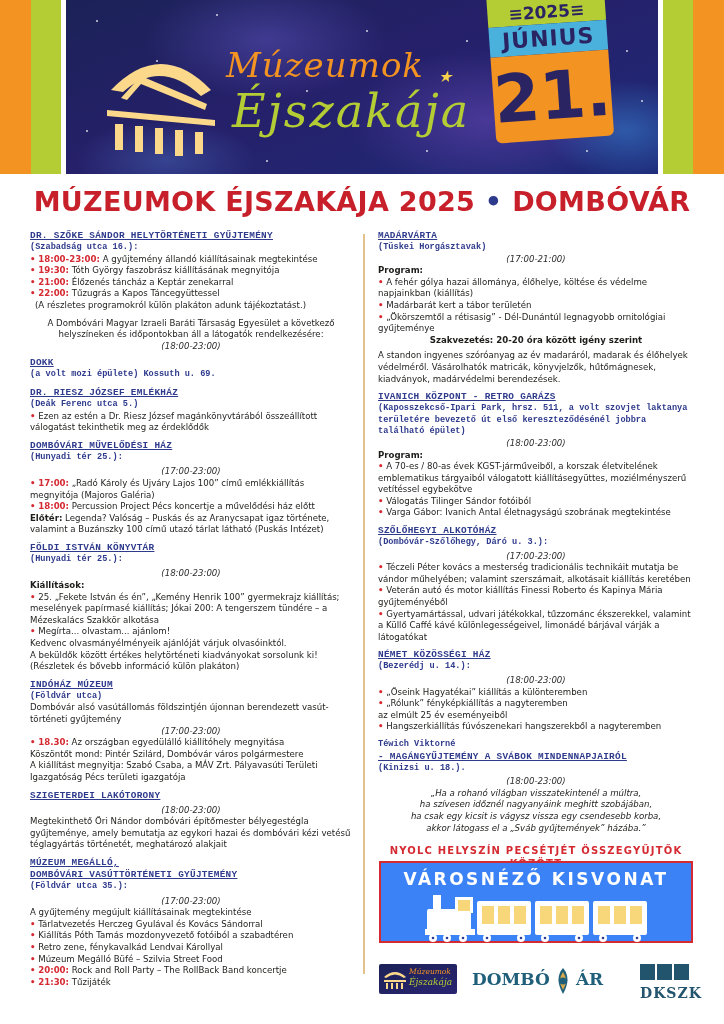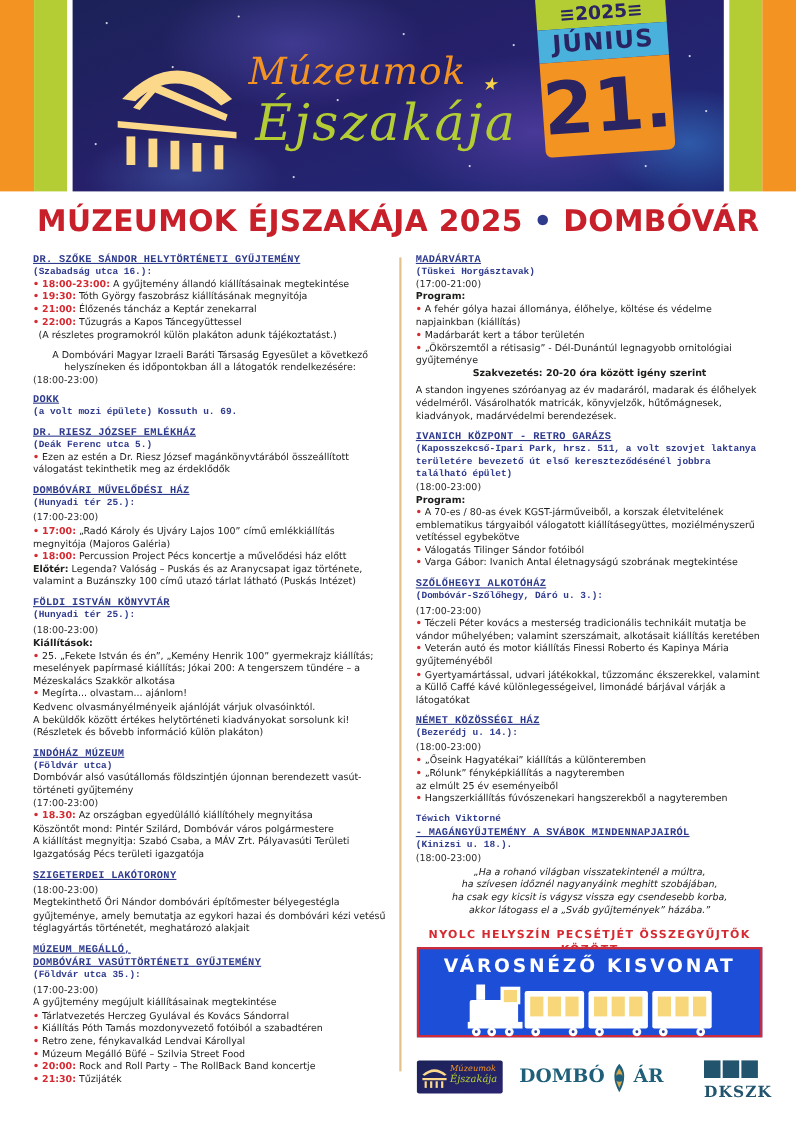--- a/index.html
+++ b/index.html
@@ -41,32 +41,32 @@
   .col { position: absolute; top: 230px; font-size: 8.6px; line-height: 11.6px; }
   .col-left { left: 30px; width: 322px; }
   .col-right { left: 378px; width: 316px; }
   .divider { position: absolute; left: 363px; top: 234px; width: 2px; height: 740px; background: #e2c28a; }
 
   .sec { margin-bottom: 6px; }
   .sec-head { text-align: left; font-weight: bold; color: #2e3a8c; font-family: Liberation Mono, monospace; }
   .sec-name { text-decoration: underline; font-size: 9.4px; letter-spacing: 0.3px; display: block; line-height: 12px; }
   .sec-addr { display: block; font-size: 8.6px; line-height: 11.6px; }
   .sec-pre { display: block; font-size: 8.6px; line-height: 11.6px; }
-  .time { color: #2b2b2b; }
+  .time { font-style: italic; color: #2b2b2b; text-align: center; }
   .bullet-red { color: #d52a32; font-weight: bold; }
   .hl { color: #d52a32; font-weight: bold; }
   .b { font-weight: bold; }
   .line { display: block; }
   .center { text-align: center; }
   .intro { text-align: center; font-weight: normal; margin: 4px 0 0 0; }
   .quote { text-align: center; font-style: italic; }
   .promo { text-align: center; color: #d52a32; font-weight: bold; font-size: 10px; letter-spacing: 1.2px; line-height: 13px; margin-top: 10px; }
 
   
-  .train-box { position: absolute; left: 379px; top: 861px; width: 314px; height: 82px; background: #1d4ed8; border: 2px solid #d52a32; }
+  .train-box { position: absolute; left: 379px; top: 861px; width: 314px; height: 82px; background: #3b82f6; border: 2px solid #d52a32; }
   .train-title { position: absolute; left: 0; top: 6px; width: 100%; text-align: center; color: #ffffff; font-weight: bold; font-size: 17px; letter-spacing: 2.5px; }
   .train-svg { position: absolute; left: 44px; top: 30px; }
 
   
   .logo-row { position: absolute; top: 964px; height: 34px; }
   .lg-me { left: 379px; width: 78px; height: 30px; background: linear-gradient(160deg, #1b2258, #2a2470); border-radius: 2px; }
   .lg-me-text { position: absolute; left: 30px; top: 3px; font-family: "DejaVu Serif", serif; font-style: italic; font-size: 7.5px; line-height: 10px; }
   .lg-me-text .a { color: #f39322; display: block; }
   .lg-me-text .b2 { color: #b5cd34; display: block; font-size: 9px; }
   .lg-dombovar { left: 472px; width: 160px; font-family: "DejaVu Serif", serif; font-weight: bold; color: #1f5f7a; font-size: 17px; line-height: 30px; }

